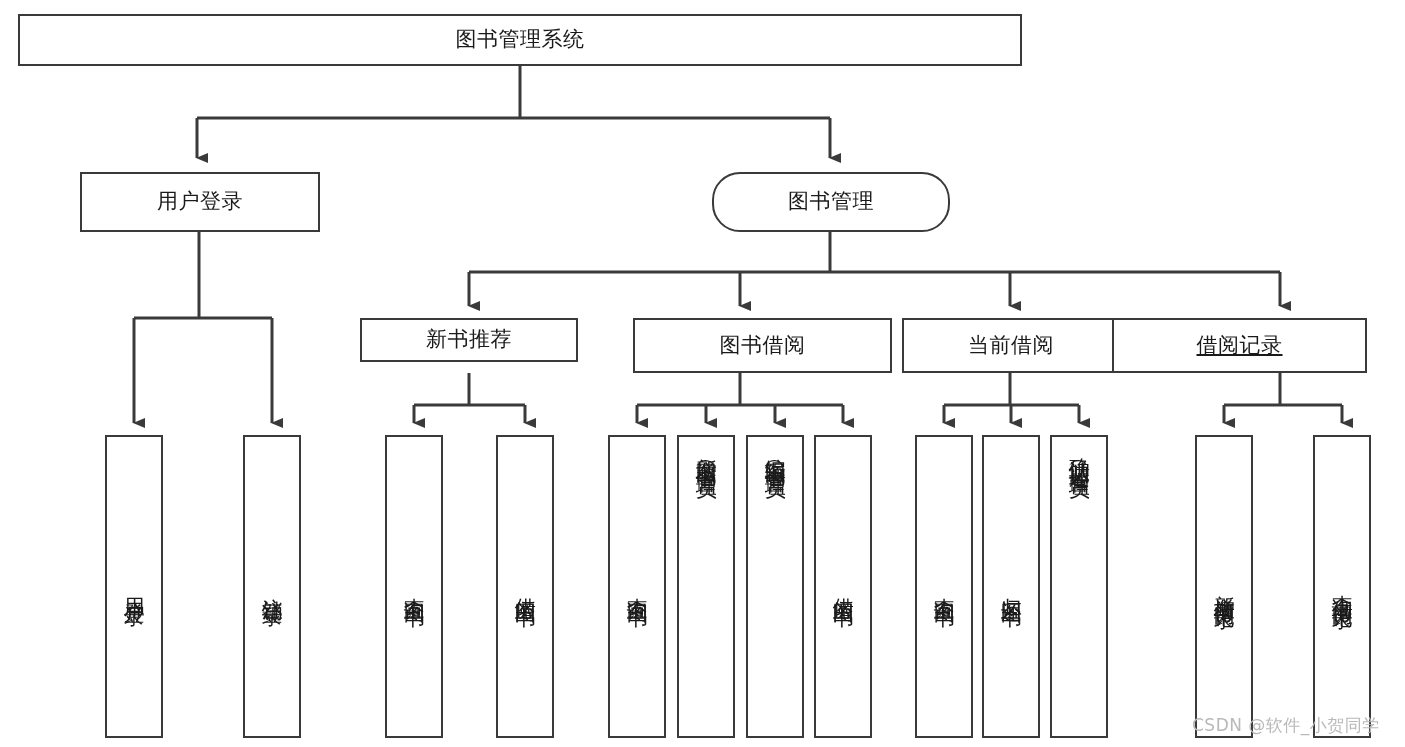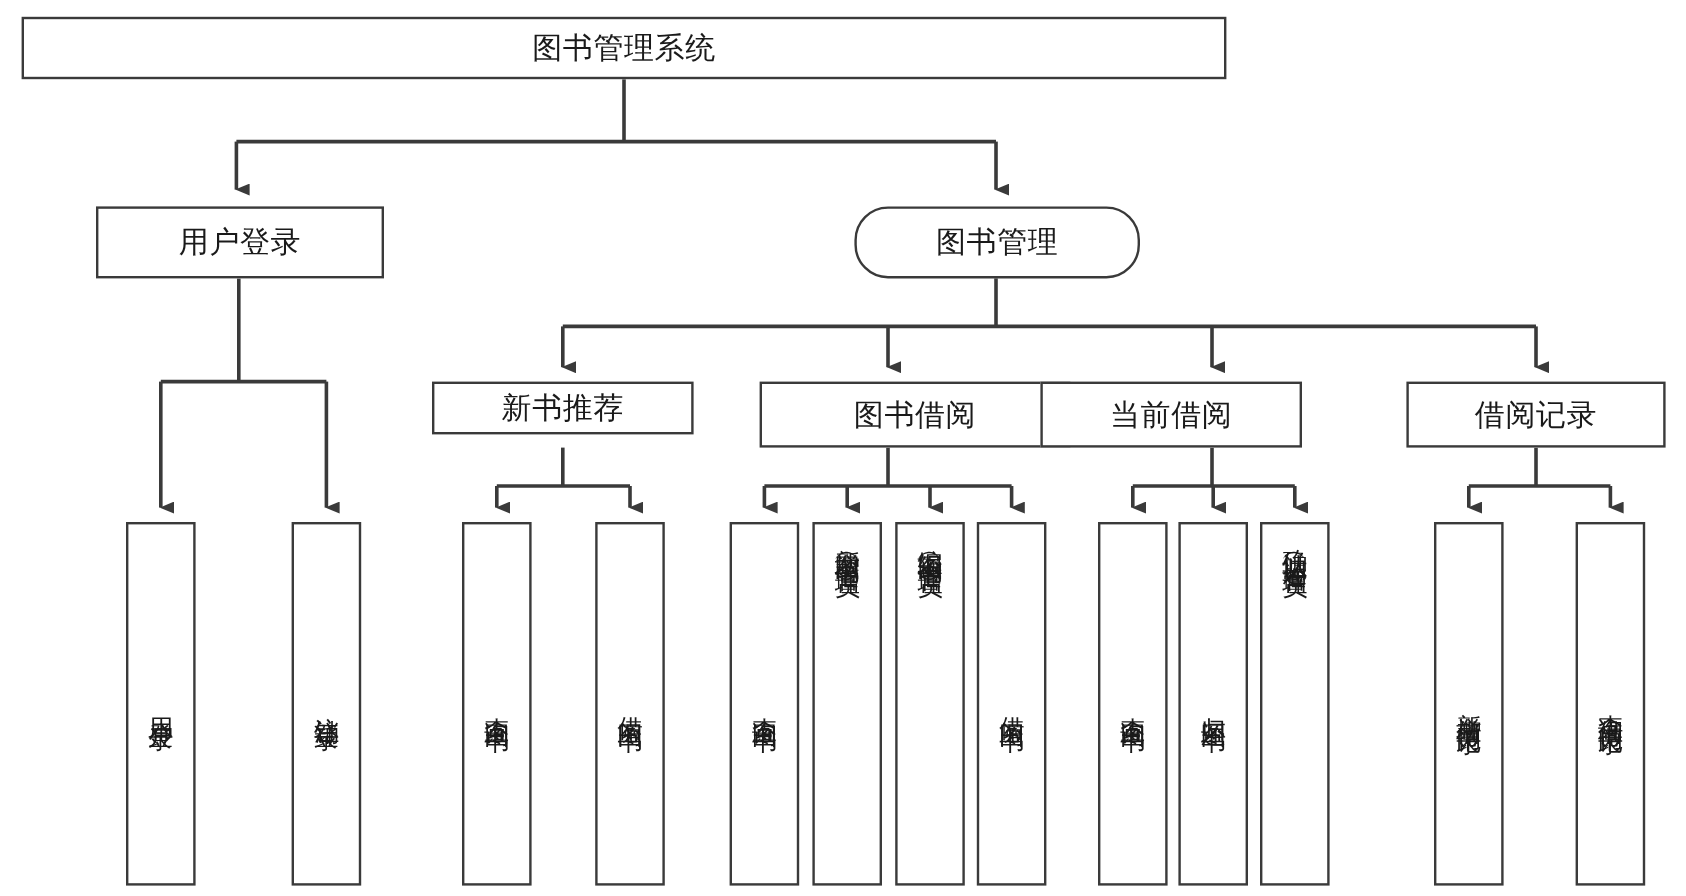--- a/index.html
+++ b/index.html
@@ -29,21 +29,21 @@
     position: absolute;
     box-sizing: border-box;
     background: #ffffff;
     border: 2px solid #3a3a3a;
     display: flex;
     align-items: center;
     justify-content: center;
     color: #1a1a1a;
   }
   .node.horiz {
-    font-size: 25px;
+    font-size: 21px;
     letter-spacing: 0.5px;
     line-height: 1.2;
   }
   .node.vert {
     writing-mode: vertical-rl;
     text-orientation: upright;
     font-size: 21px;
     letter-spacing: 3px;
     line-height: 1.25;
     padding-top: 4px;
@@ -119,34 +119,35 @@
     </g>
   </svg>
 
   <div class="node horiz" style="left:18px; top:14px; width:1004px; height:52px;">图书管理系统</div>
 
   <div class="node horiz" style="left:80px; top:172px; width:240px; height:60px;">用户登录</div>
   <div class="node horiz" style="left:712px; top:172px; width:238px; height:60px;border-radius:28px;">图书管理</div>
 
   <div class="node horiz" style="left:360px; top:318px; width:218px; height:44px;">新书推荐</div>
   <div class="node horiz" style="left:633px; top:318px; width:259px; height:55px;">图书借阅</div>
-  <div class="node horiz" style="left:867px; top:318px; width:218px; height:55px;">当前借阅</div>
-  <div class="node horiz" style="left:1172px; top:318px; width:216px; height:55px;">借阅记录</div>
+  <div class="node horiz" style="left:902px; top:318px; width:218px; height:55px;">当前借阅</div>
+  <div class="node horiz" style="left:1112px; top:318px; width:255px; height:55px;text-decoration:underline;">借阅记录</div>
 
   <div class="node vert mid" style="left:105px; top:435px; width:58px; height:303px;">用户登录</div>
   <div class="node vert mid" style="left:243px; top:435px; width:58px; height:303px;">注销登录</div>
 
   <div class="node vert mid" style="left:385px; top:435px; width:58px; height:303px;">查询图书</div>
   <div class="node vert mid" style="left:496px; top:435px; width:58px; height:303px;">借阅图书</div>
 
   <div class="node vert mid" style="left:608px; top:435px; width:58px; height:303px;">查询图书</div>
   <div class="node vert" style="left:677px; top:435px; width:58px; height:303px;">新增图书（管理员）</div>
   <div class="node vert" style="left:746px; top:435px; width:58px; height:303px;">编辑图书（管理员）</div>
   <div class="node vert mid" style="left:814px; top:435px; width:58px; height:303px;">借阅图书</div>
 
   <div class="node vert mid" style="left:915px; top:435px; width:58px; height:303px;">查询图书</div>
   <div class="node vert mid" style="left:982px; top:435px; width:58px; height:303px;">归还图书</div>
   <div class="node vert" style="left:1050px; top:435px; width:58px; height:303px;">确认归还（管理员）</div>
 
   <div class="node vert mid" style="left:1195px; top:435px; width:58px; height:303px;">新增借阅记录</div>
   <div class="node vert mid" style="left:1313px; top:435px; width:58px; height:303px;">查询借阅记录</div>
 
+  <div class="watermark">CSDN @软件_小贺同学</div>
 </div>
 
 </body></html>

